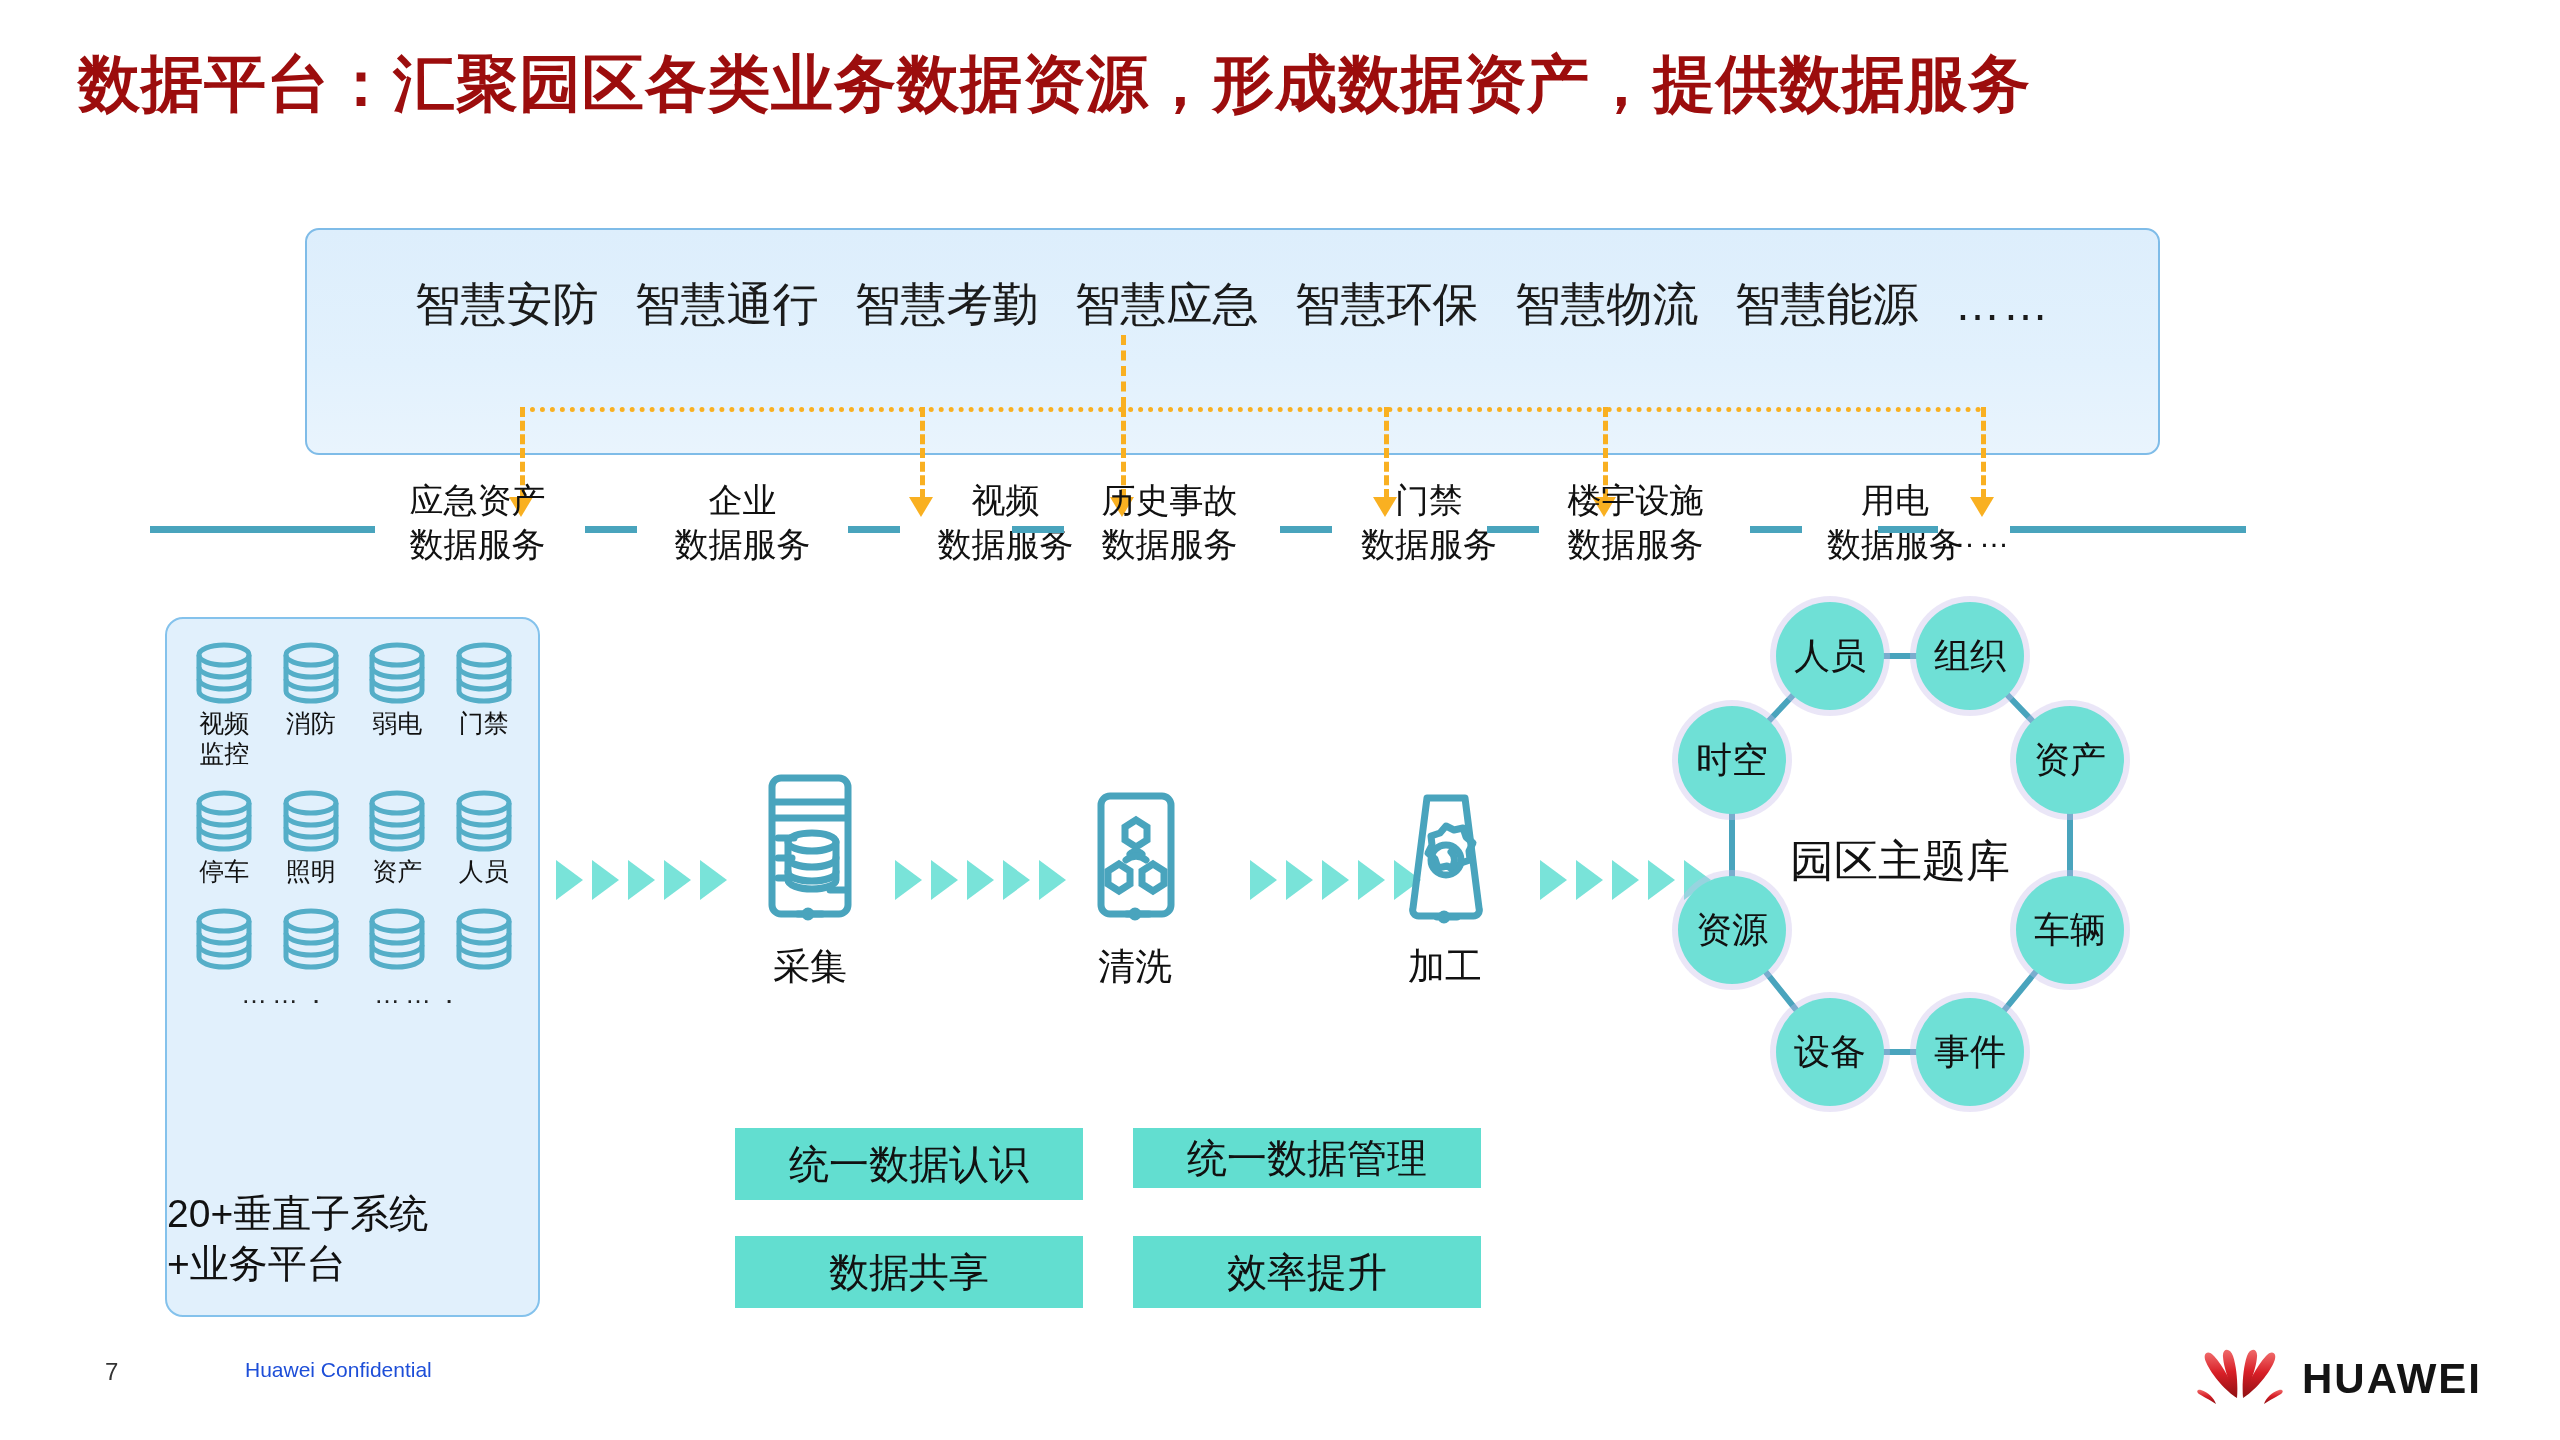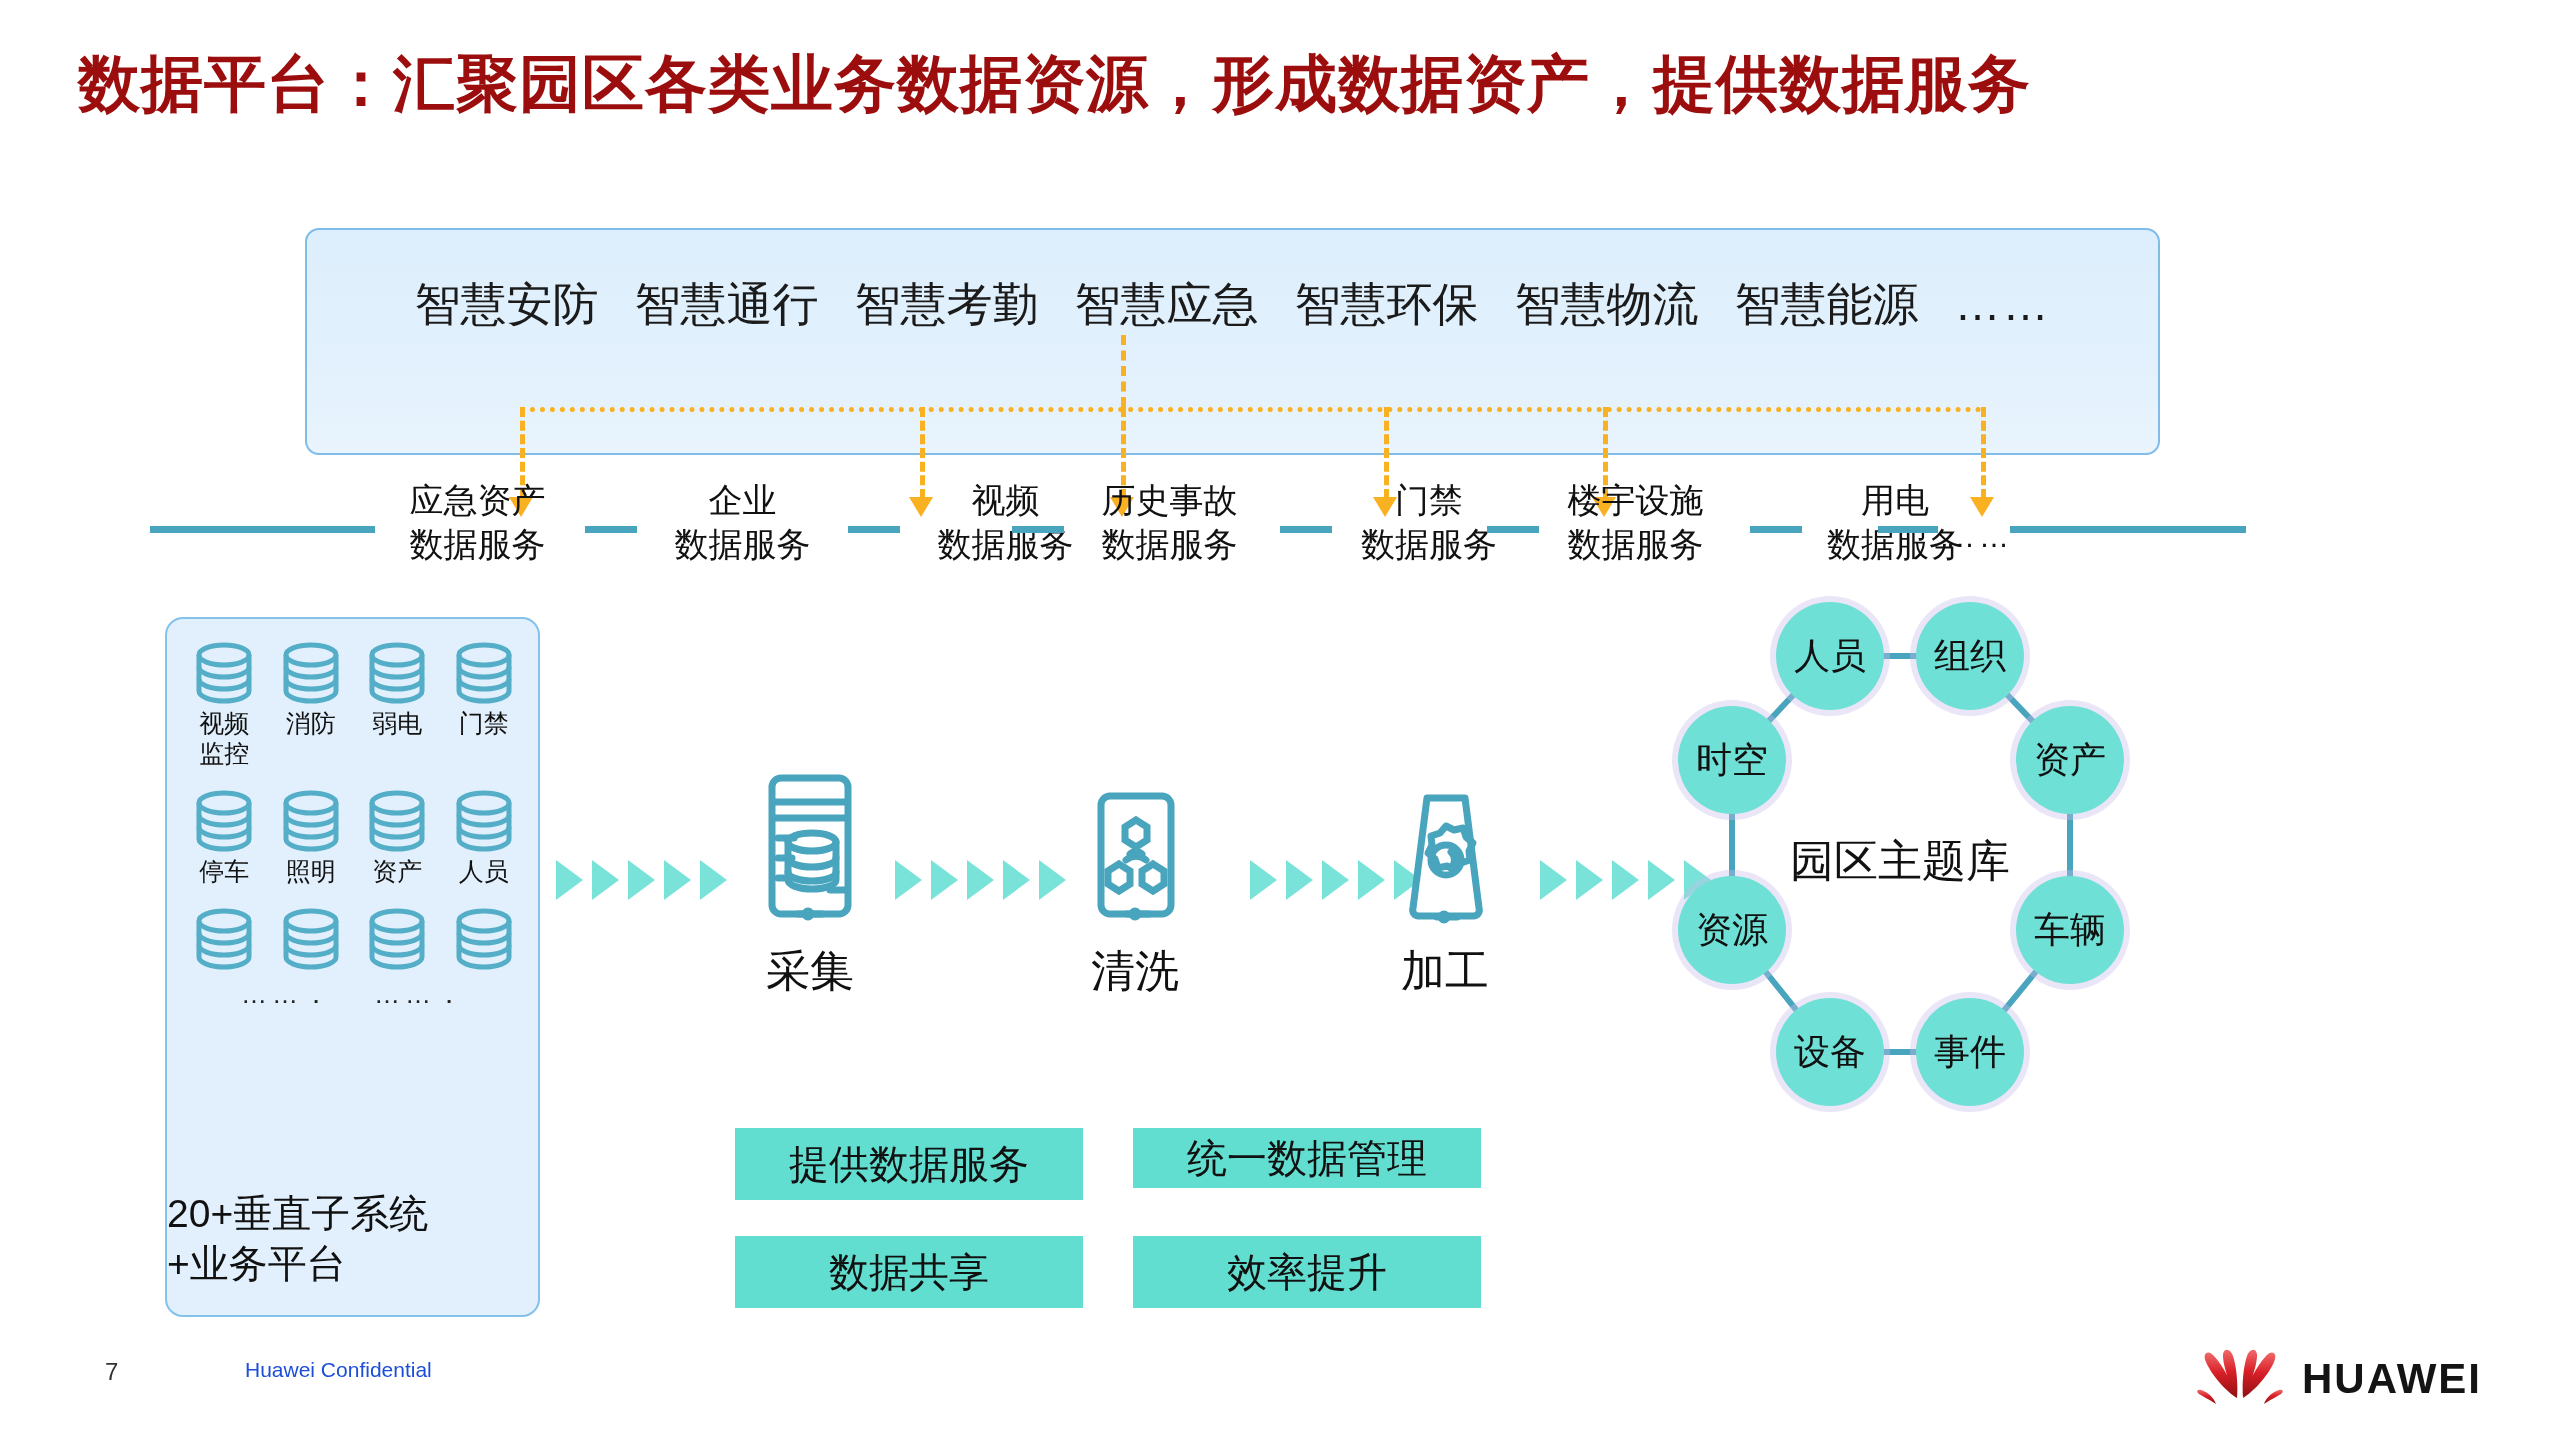--- a/index.html
+++ b/index.html
@@ -79,21 +79,21 @@
   
   .arrowgrp{position:absolute;display:flex;gap:9px;align-items:center;}
   .tri{
     width:0;height:0;
     border-top:20px solid transparent;border-bottom:20px solid transparent;
     border-left:27px solid #79e3d9;
   }
 
   
   .stage{position:absolute;text-align:center;}
-  .stage .cap{font-size:44px;color:#111;margin-top:6px;}
+  .stage .cap{font-size:37px;color:#111;margin-top:6px;}
 
   
   #octa{position:absolute;left:1620px;top:600px;width:560px;height:520px;}
   .node{
     position:absolute;width:108px;height:108px;border-radius:50%;
     background:#6fe0d6;box-shadow:0 0 0 6px rgba(200,190,235,.38);
     display:flex;align-items:center;justify-content:center;
     font-size:36px;color:#111;white-space:nowrap;
   }
   #octa-center{
@@ -470,21 +470,21 @@
       <span>资源</span>
       </div>
     <div class="node" style="left:58px;top:106px;">
       <span>时空</span>
       </div>
 
     <div id="octa-center">园区主题库</div>
   </div>
 
   <div class="tealbox" style="left:735px;top:1128px;width:348px;height:72px;">
-      <span>提供数据服务</span>
+      <span>统一数据认识</span>
     </div>
   <div class="tealbox" style="left:1133px;top:1128px;width:348px;height:60px;">
       <span>统一数据管理</span>
     </div>
   <div class="tealbox" style="left:735px;top:1236px;width:348px;height:72px;">
       <span>数据共享</span>
     </div>
   <div class="tealbox" style="left:1133px;top:1236px;width:348px;height:72px;">
       <span>效率提升</span>
     </div>

